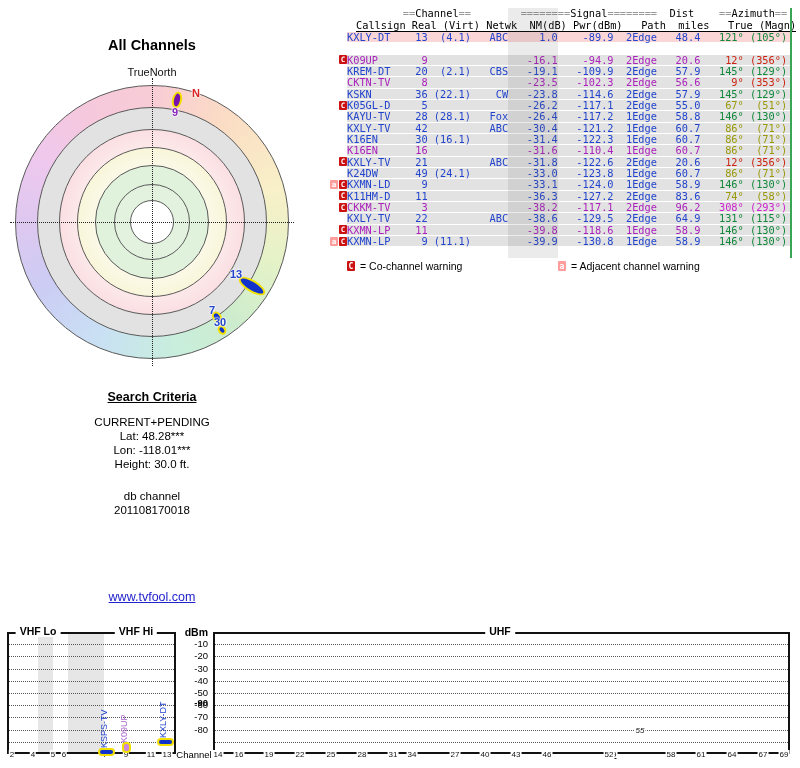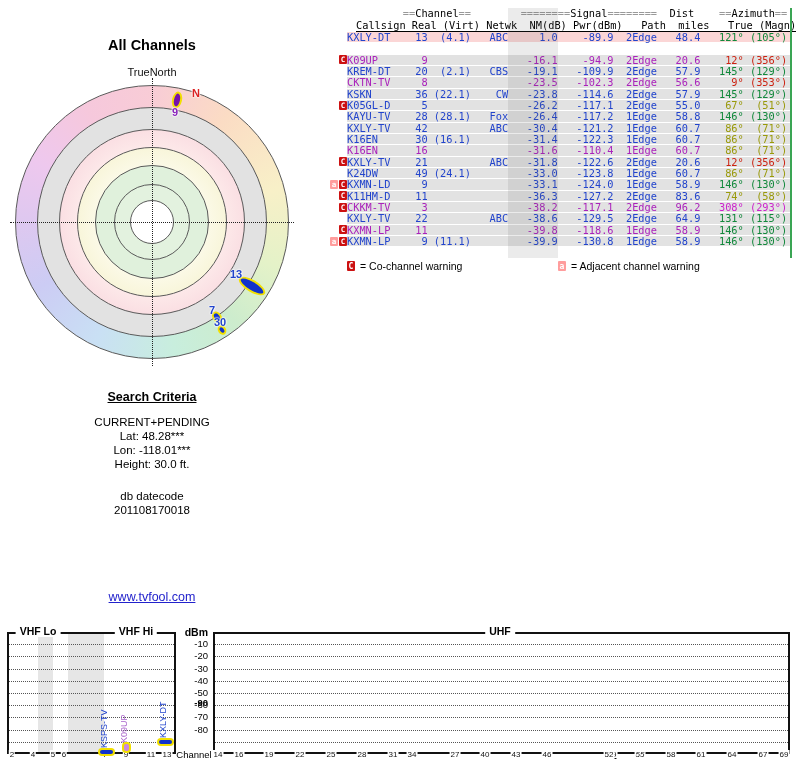--- a/index.html
+++ b/index.html
@@ -101,21 +101,21 @@
       </div>
   </div>
 
   <div class="abs" id="search">
     <div class="title">Search Criteria</div>
     <div class="line">CURRENT+PENDING</div>
     <div class="line">Lat: 48.28***</div>
     <div class="line">Lon: -118.01***</div>
     <div class="line">Height: 30.0 ft.</div>
     <div class="gap"></div>
-    <div class="line">db datecode</div>
+    <div class="line">db channel</div>
     <div class="line">201108170018</div>
   </div>
 
   <div class="abs" id="site-link">
     <a>www.tvfool.com</a>
   </div>
 
   <div class="abs" id="table">
     <div class="thead">
       <pre class="mono" id="thead1"><span>         </span><span class="hgray">==</span><span>Channel</span><span class="hgray">==</span><span>        </span><span class="hgray">========</span><span>Signal</span><span class="hgray">========</span><span>  Dist    </span><span class="hgray">==</span><span>Azimuth</span><span class="hgray">==</span></pre>
@@ -285,21 +285,21 @@
         <div class="chtick" style="left: 331px; top: 750px;">25</div>
         <div class="chtick" style="left: 362px; top: 750px;">28</div>
         <div class="chtick" style="left: 393px; top: 750px;">31</div>
         <div class="chtick" style="left: 412px; top: 750px;">34</div>
         <div class="chtick" style="left: 455px; top: 750px;">27</div>
         <div class="chtick" style="left: 485px; top: 750px;">40</div>
         <div class="chtick" style="left: 516px; top: 750px;">43</div>
         <div class="chtick" style="left: 547px; top: 750px;">46</div>
         <div class="chtick" style="left: 612px; top: 750px; text-decoration: underline;">49</div>
         <div class="chtick" style="left: 609px; top: 750px;">52</div>
-        <div class="chtick" style="left: 640px; top: 750px; font-style: italic;">55</div>
+        <div class="chtick" style="left: 640px; top: 726px; font-style: italic;">55</div>
         <div class="chtick" style="left: 671px; top: 750px;">58</div>
         <div class="chtick" style="left: 701px; top: 750px;">61</div>
         <div class="chtick" style="left: 732px; top: 750px;">64</div>
         <div class="chtick" style="left: 763px; top: 750px;">67</div>
         <div class="chtick" style="left: 784px; top: 750px;">69</div>
         <div class="sbarlabel" style="left: 99px; top: 748px; color: rgb(34, 68, 204);">KSPS-TV</div>
         <div class="sbar" style="left: 97.5px; top: 748px; width: 17px; height: 8px; background: rgb(17, 51, 204);"></div>
         <div class="sbarlabel" style="left: 119px; top: 743px; color: rgb(170, 102, 204);">K09UP</div>
         <div class="sbar" style="left: 121.5px; top: 741.5px; width: 9px; height: 11px; background: rgb(204, 136, 221);"></div>
         <div class="sbarlabel" style="left: 158px; top: 738px; color: rgb(34, 68, 204);">KXLY-DT</div>

